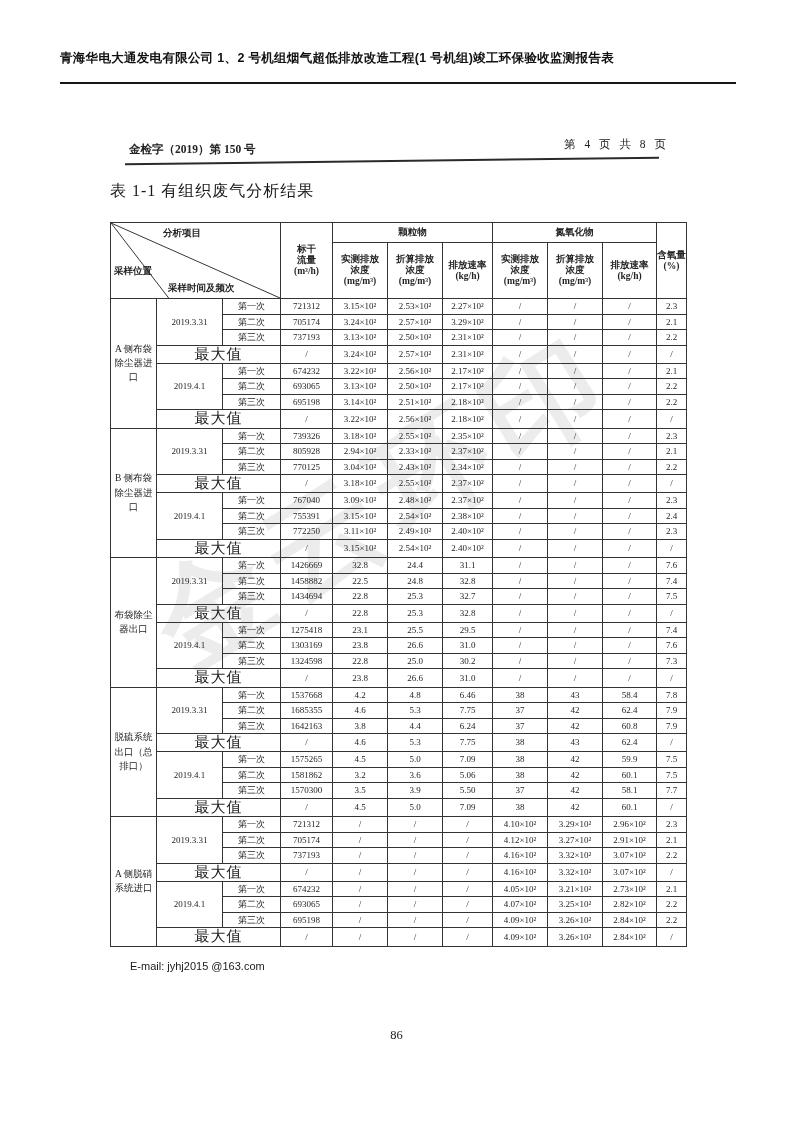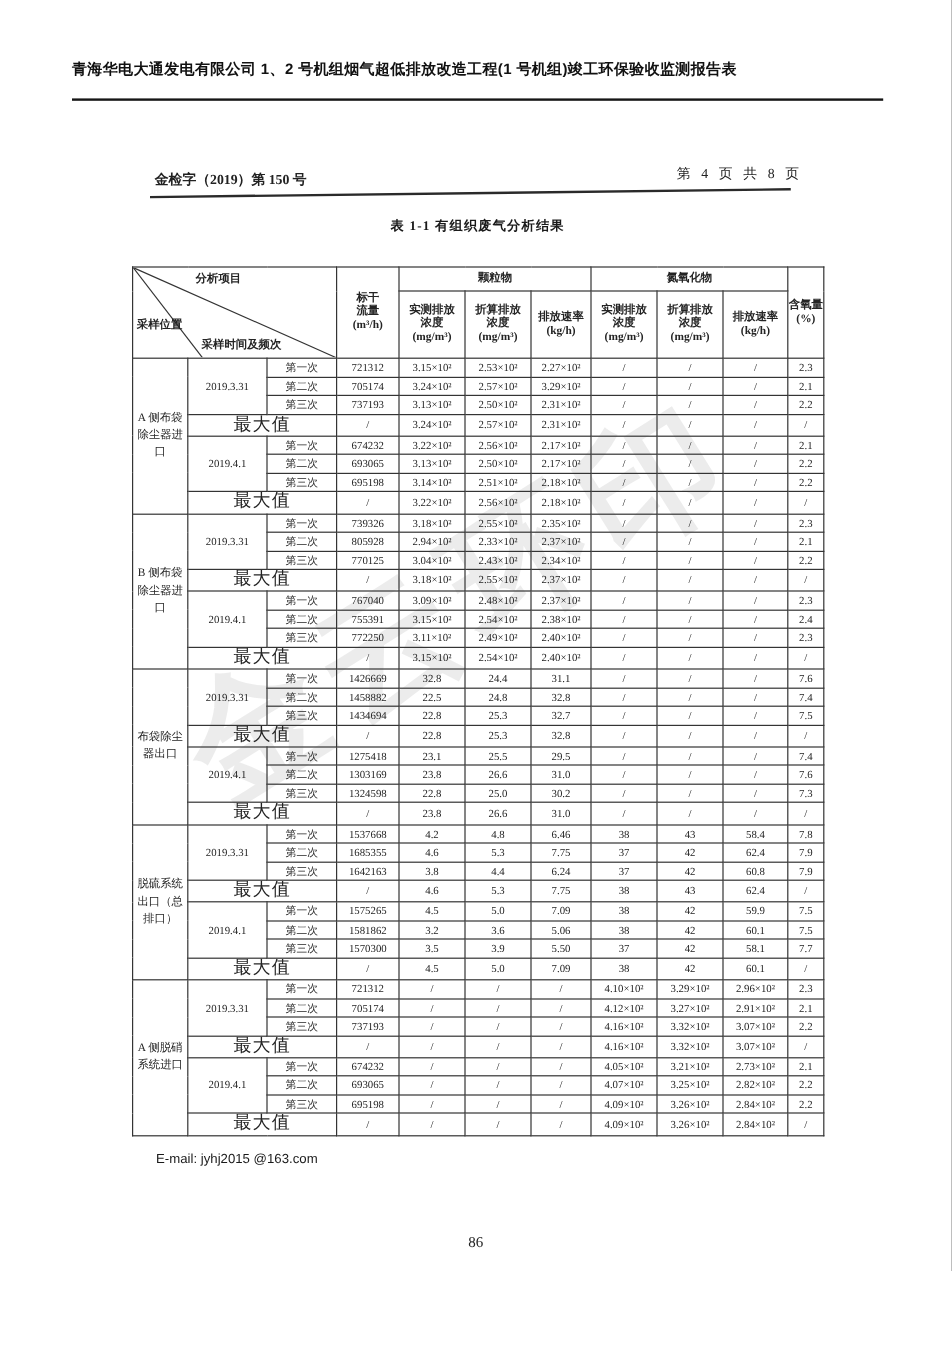--- a/index.html
+++ b/index.html
@@ -10,21 +10,21 @@
   }
   .doc-header {
     position:absolute; left:60px; top:50px; width:690px;
     font-family:"Liberation Sans","DejaVu Sans",sans-serif;
     font-size:12.5px; font-weight:bold; letter-spacing:0.3px; color:#111;
   }
   .header-rule { position:absolute; left:60px; top:82px; width:676px; height:2px; background:#161616; }
   .doc-number { position:absolute; left:129px; top:142px; font-size:11.5px; font-weight:bold; color:#222; }
   .page-indicator { position:absolute; left:524px; top:137px; font-size:11.5px; font-weight:normal; letter-spacing:3px; color:#222;margin-left:40px; }
   .doc-rule { position:absolute; left:125px; top:160px; width:534px; height:1.5px; background:#2a2a2a; transform:rotate(-0.7deg); }
-  .table-title { position:absolute; left:110px; top:181px; width:576px; text-align:center; font-size:11px; font-weight:bold; color:#1a1a1a; letter-spacing:1px; }
+  .table-title { position:absolute; left:110px; top:181px; width:576px; text-align:left; font-size:16px; font-weight:normal; color:#1a1a1a; letter-spacing:1px; }
 
   .results-table {
     position:absolute; left:110px; top:222px; width:576px;
     border-collapse:collapse; table-layout:fixed; border:1.5px solid #262626;
   }
   .results-table th, .results-table td {
     border:1px solid #343434; padding:0; margin:0;
     text-align:center; vertical-align:middle;
     font-size:9px; line-height:1.15; color:#242424;
     overflow:hidden;

